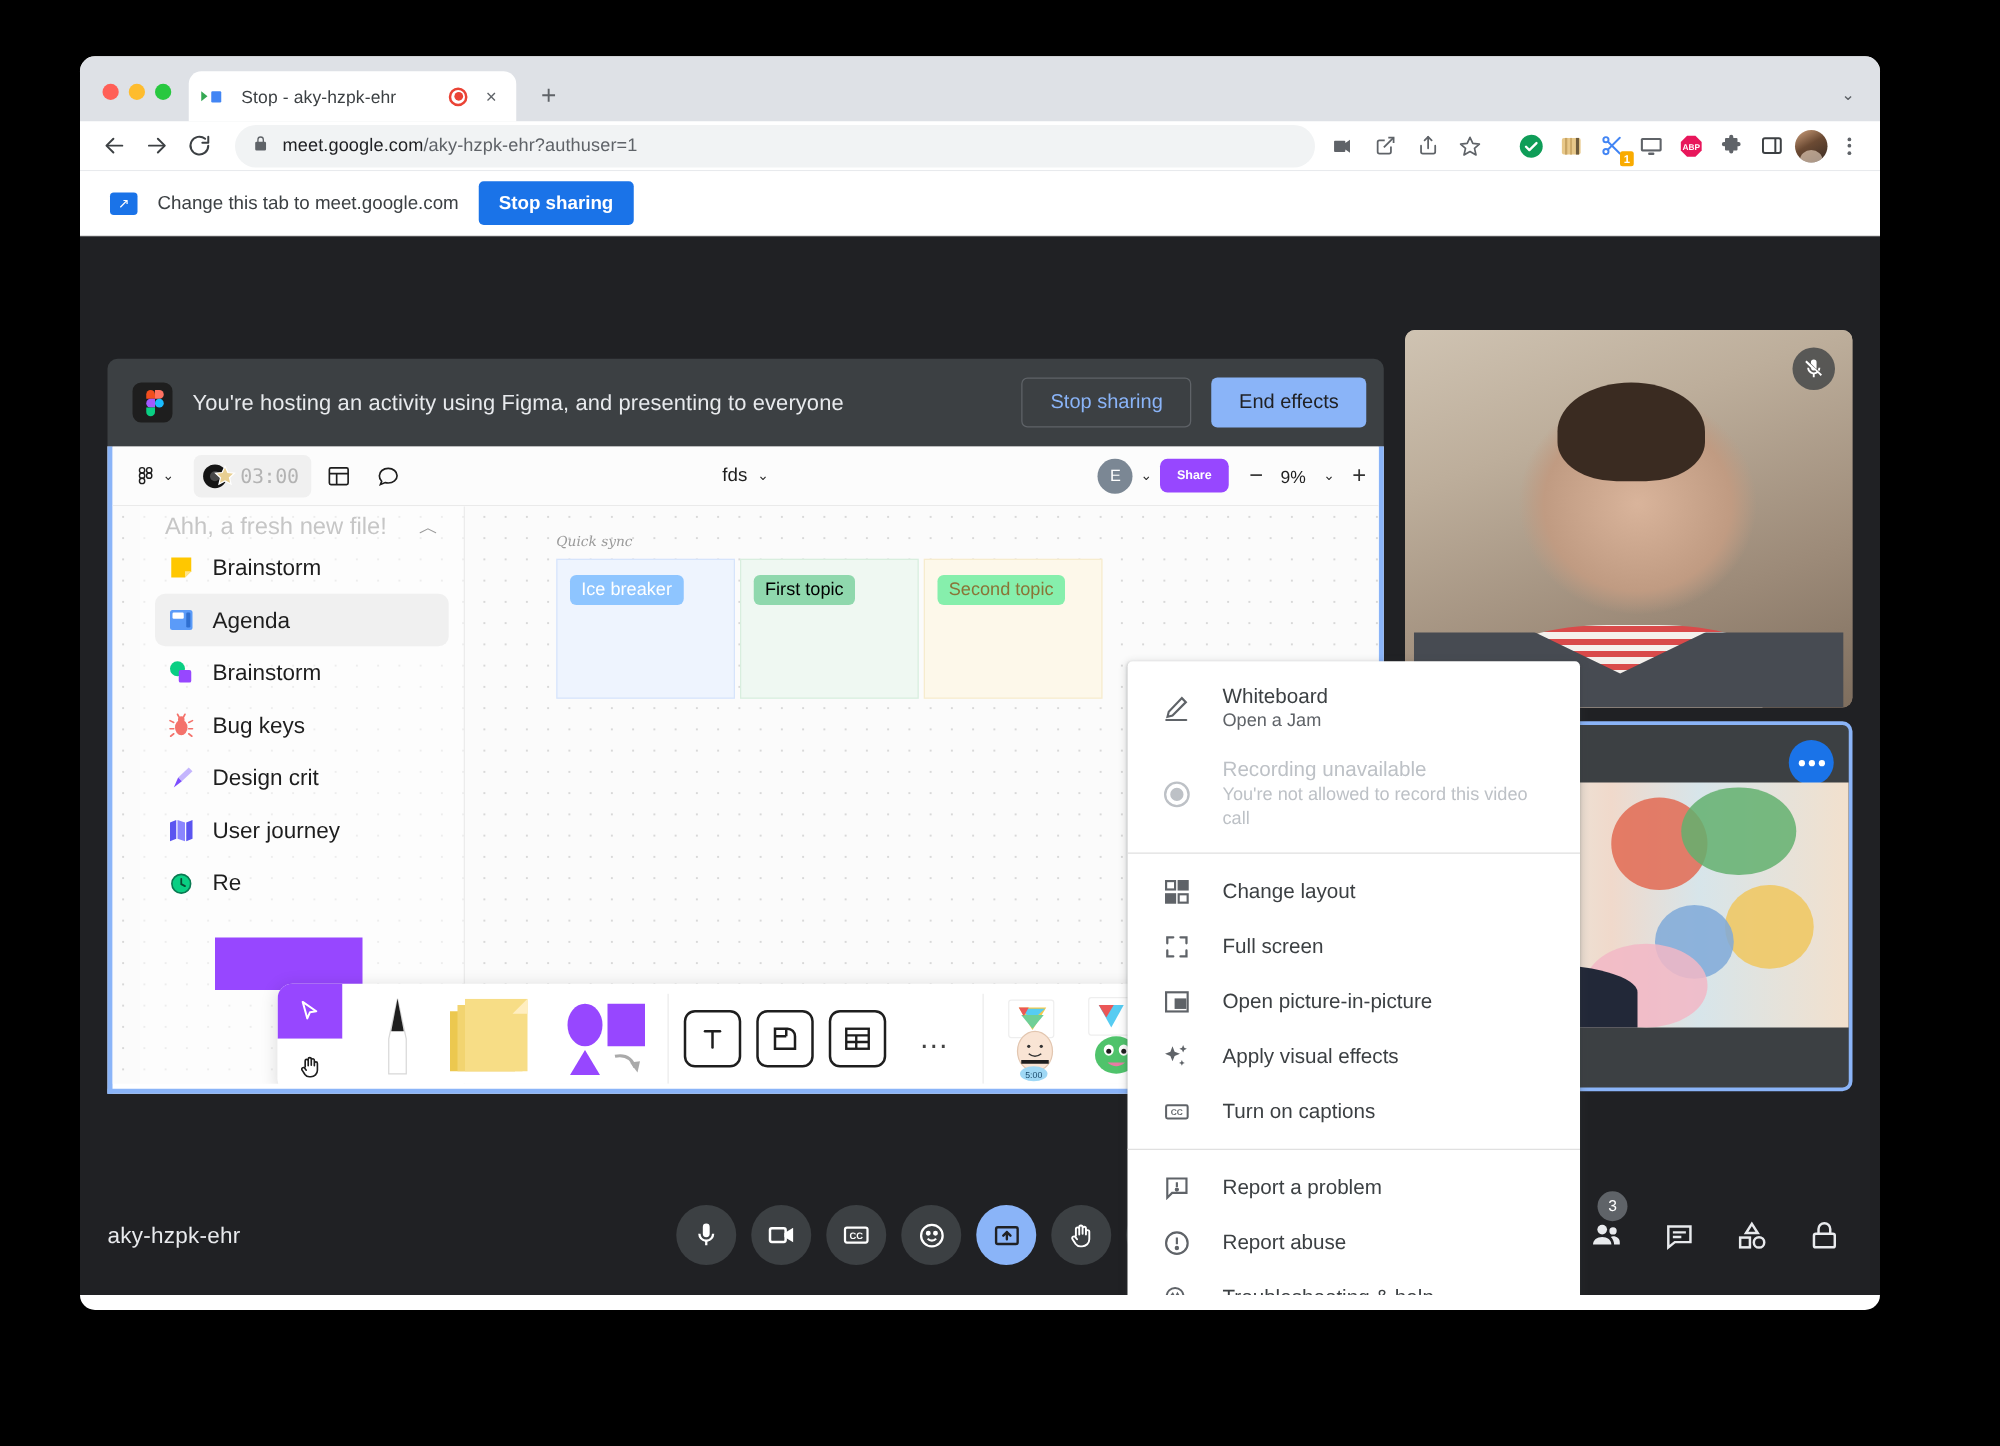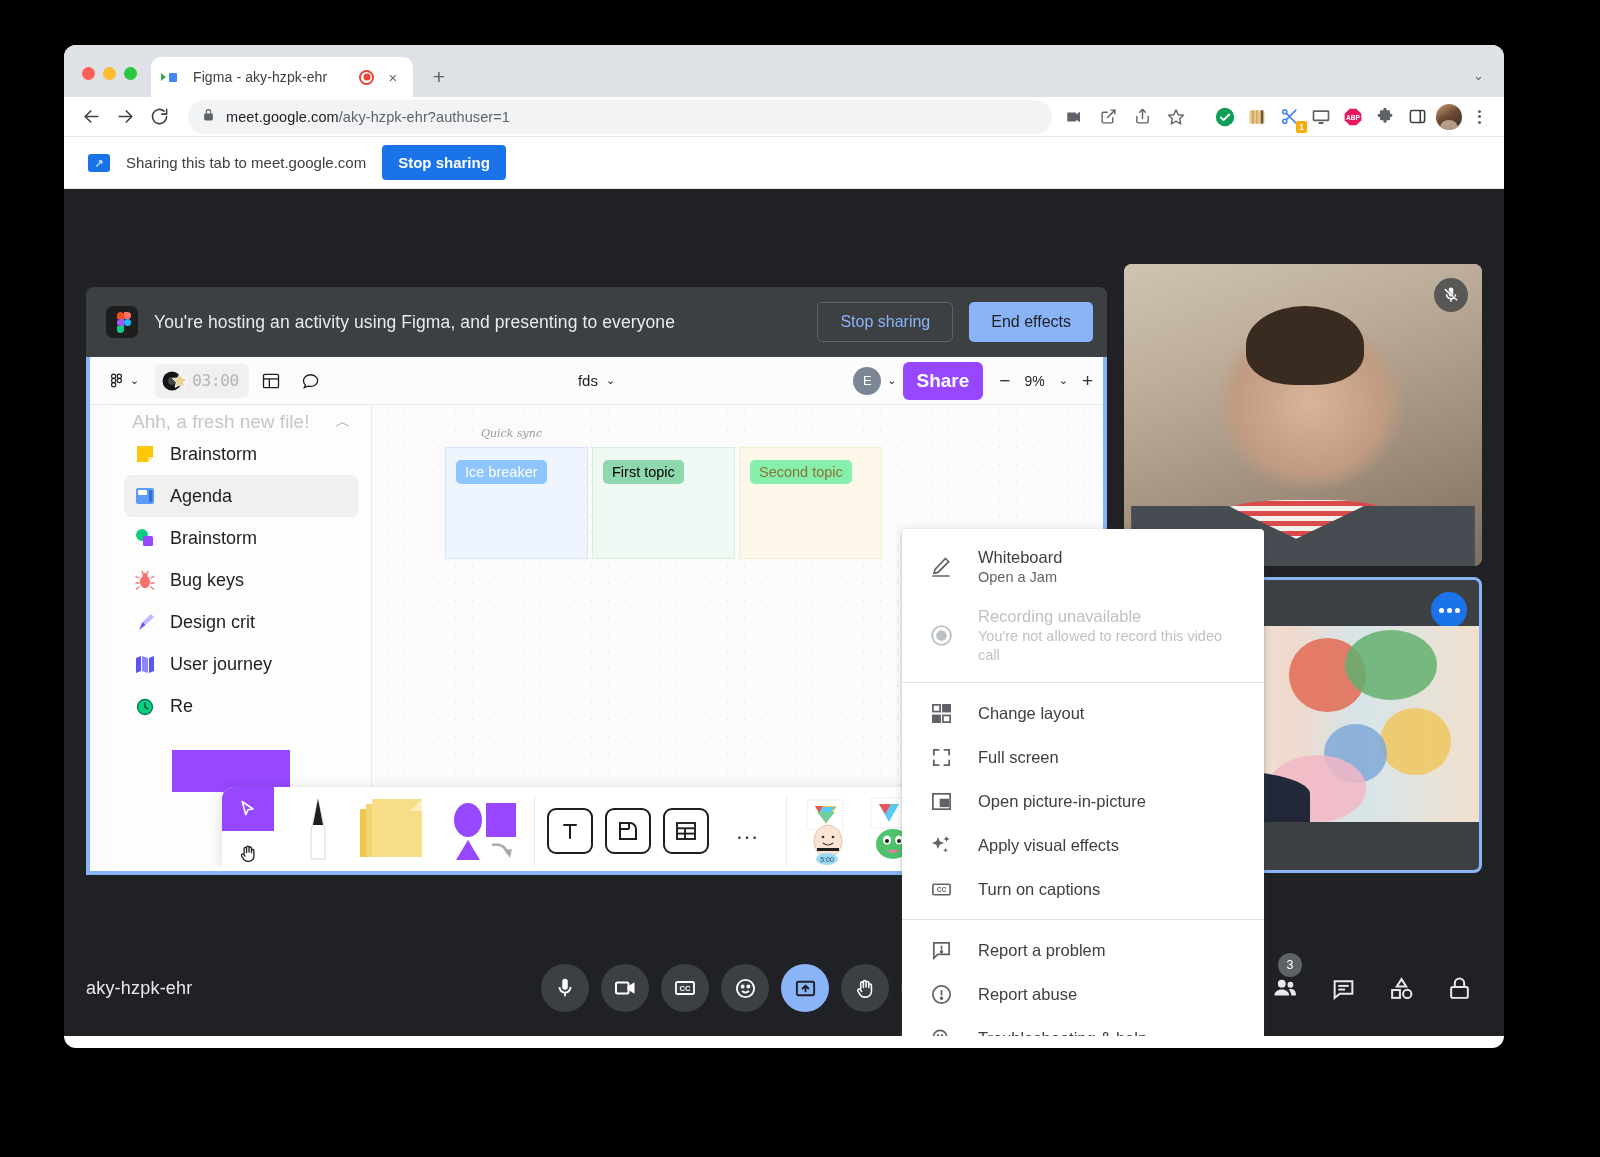--- a/index.html
+++ b/index.html
@@ -267,21 +267,21 @@
   #figma-right { margin-left: auto; display: flex; align-items: center; gap: 6px; }
   #figma-avatar {
     width: 28px; height: 28px; border-radius: 50%;
     background: #7b8794; color: #fff;
     display: flex; align-items: center; justify-content: center;
     font-size: 13px;
   }
   #figma-share {
     background: #9747ff; color: #fff;
     border: none; border-radius: 6px;
-    font-size: 19px; font-weight: bold;
+    font-size: 10px; font-weight: bold;
     padding: 8px 14px; font-family: inherit; text-align: right;
   }
   #figma-zoom {
     display: flex; align-items: center; gap: 14px;
     font-size: 14px; color: #1e1e1e; padding-left: 10px;
   }
   .zoom-sym { font-size: 19px; color: #333; line-height: 1; }
 
   
   #figma-canvas {
@@ -463,21 +463,21 @@
 <div id="browser-window">
 
   <div id="tab-strip">
     <div id="traffic-lights">
       <span class="tl red"></span>
       <span class="tl yellow"></span>
       <span class="tl green"></span>
     </div>
     <div class="tab">
       <span class="tab-favicon"><span class="meet-icon"></span></span>
-      <span class="tab-title">Figma - aky-hzpk-ehr</span>
+      <span class="tab-title">Stop - aky-hzpk-ehr</span>
       <span class="tab-rec"></span>
       <span class="tab-close">×</span>
     </div>
     <div class="new-tab">+</div>
     <div id="tabstrip-spacer"></div>
     <div id="tabstrip-chevron">⌄</div>
   </div>
 
   <div id="omnibox-row">
     <div class="nav-btn">
@@ -587,21 +587,21 @@
       <span class="menu-dots">
           <i></i>
           <i></i>
           <i></i>
         </span>
     </div>
   </div>
 
   <div id="sharing-bar">
     <span id="share-tab-icon"></span>
-    <span id="sharing-text">Sharing this tab to meet.google.com</span>
+    <span id="sharing-text">Change this tab to meet.google.com</span>
     <button id="stop-sharing-top">Stop sharing</button>
   </div>
 
   <div id="meet-app">
 
     <div id="activity-panel">
       <span id="figma-logo">
         <span class="fgm" style="left:11px;top:6px;background:#f24e1e;border-radius:4px 4px 0 0;"></span>
         <span class="fgm" style="left:18px;top:6px;background:#ff7262;border-radius:0 4px 4px 0;"></span>
         <span class="fgm" style="left:11px;top:13px;background:#a259ff;border-radius:4px 0 0 4px;"></span>
@@ -753,21 +753,21 @@
             <span class="tpl-ico">
               <svg width="22" height="22" viewBox="0 0 22 22">
                   <circle cx="11" cy="12" r="7.5" fill="#0acf83" stroke="#0a7a52" stroke-width="1.3"></circle>
                   <path d="M11 8v4.3l3 1.6" stroke="#0a4a33" stroke-width="1.4" fill="none" stroke-linecap="round"></path>
                 </svg>
             </span>
             <span>Re</span>
           </div>
         </div>
 
-        <span class="frame-label" style="left:355px;top:22px;margin-left:36px;">Quick sync</span>
+        <span class="frame-label" style="left:355px;top:22px;">Quick sync</span>
 
         <div class="topic-frame" style="left:355px;background:#eef4fe;border:1px solid #d6e4fb;">
           <span class="topic-sticky" style="background:#8ec5ff;color:#fff;">Ice breaker</span>
         </div>
         <div class="topic-frame" style="left:502px;background:#eff8f2;border:1px solid #d8eede;">
           <span class="topic-sticky" style="background:#8fd8ad;color:#000000;">First topic</span>
         </div>
         <div class="topic-frame" style="left:649px;background:#fdf8ea;border:1px solid #f6ecce;">
           <span class="topic-sticky" style="background:#86efac;color:#8a7437;">Second topic</span>
         </div>

